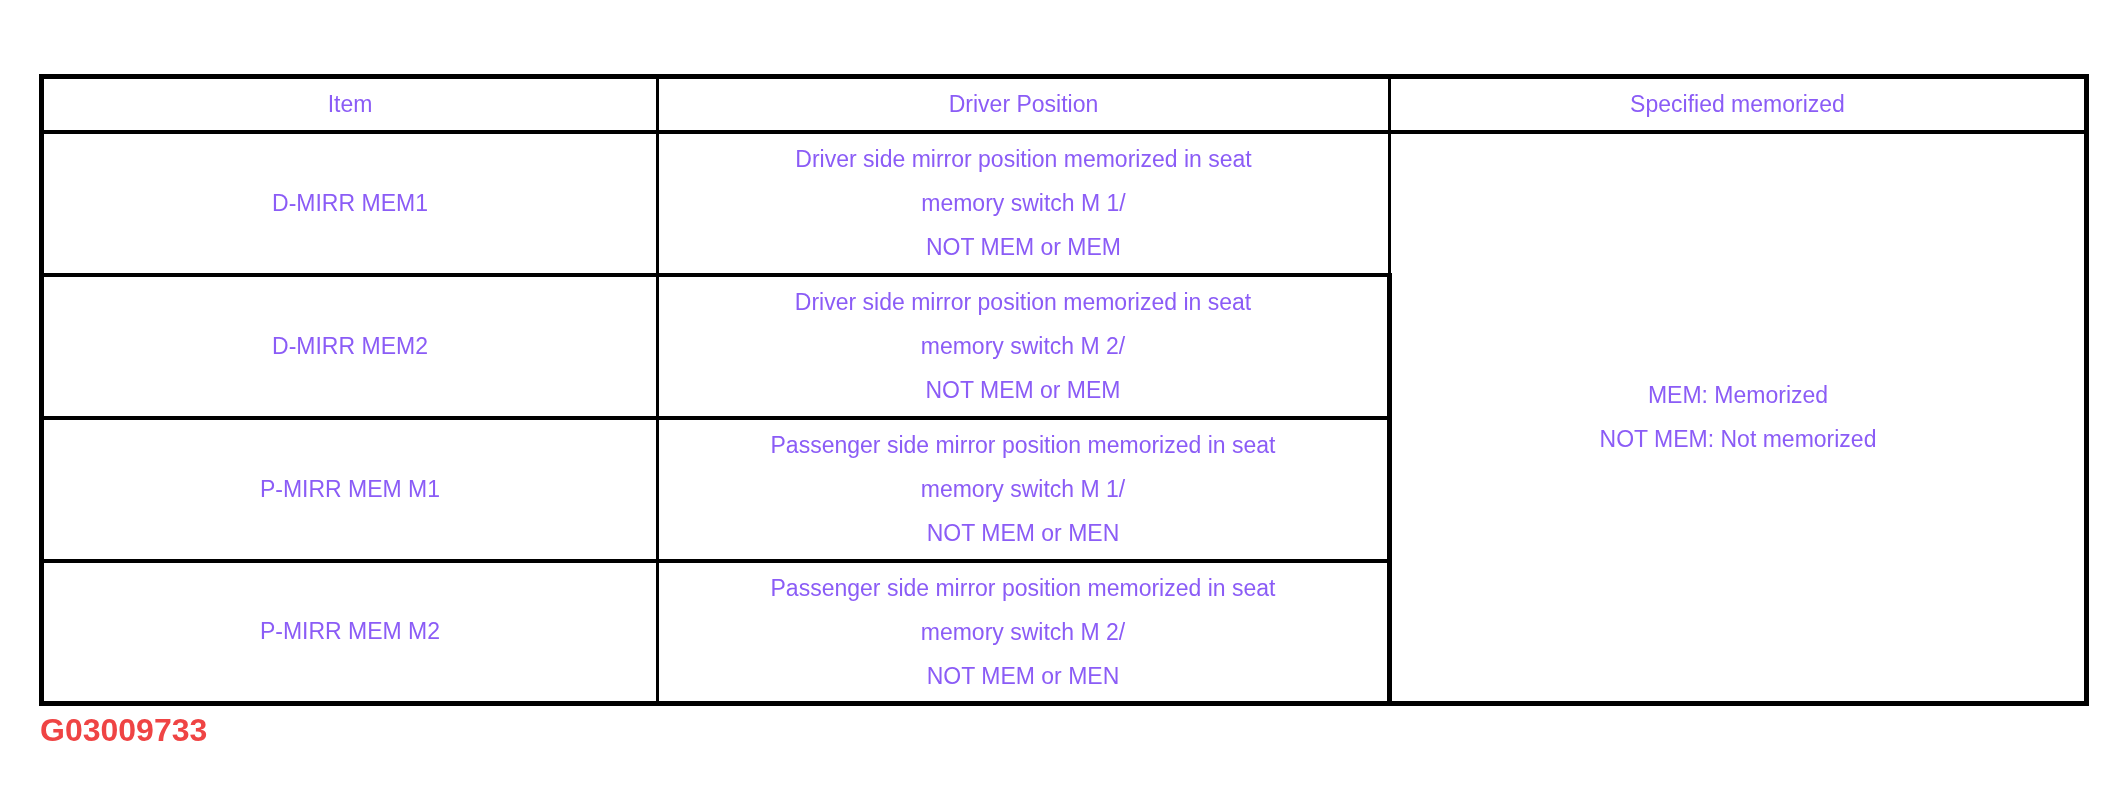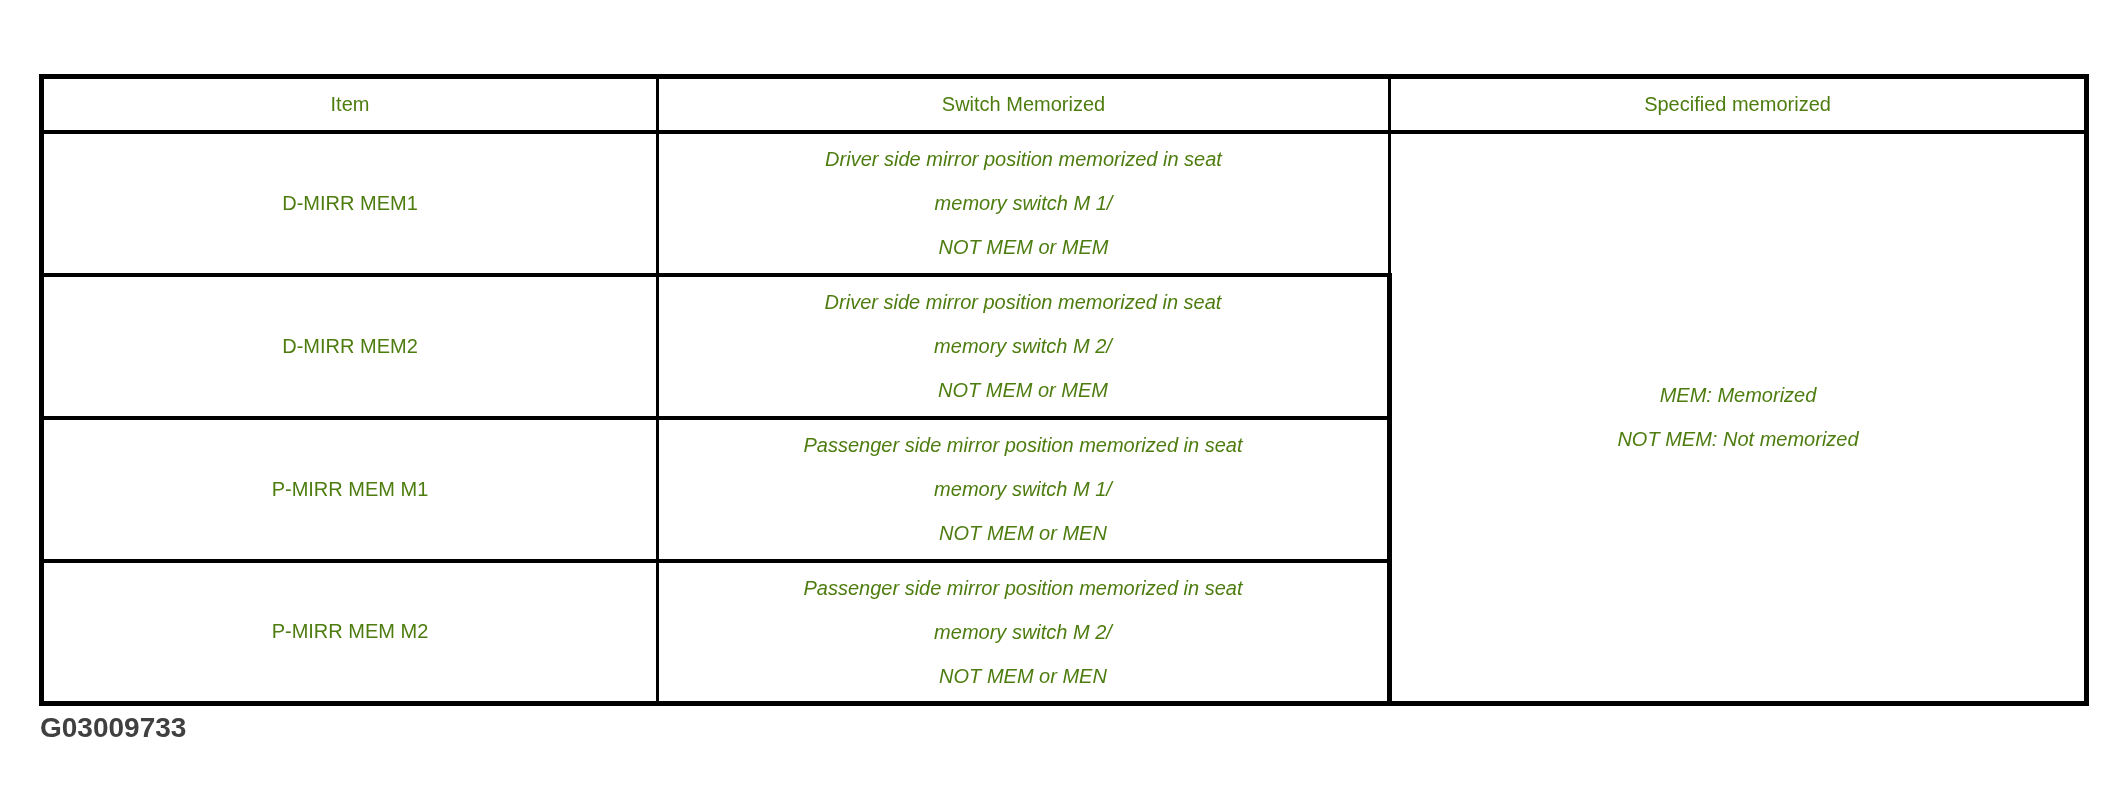--- a/index.html
+++ b/index.html
@@ -15,22 +15,22 @@
     font-family: "Liberation Sans", sans-serif;
     color: #000000;
   }
   table.spec-table {
     position: absolute;
     left: 39px;
     top: 74px;
     width: 2045px;
     border-collapse: collapse;
     table-layout: fixed;
-    font-size: 20px;
-    color: #4d7c0f;
+    font-size: 23px;
+    color: #8b5cf6;
   }
   table.spec-table col.c1 { width: 616px; }
   table.spec-table col.c2 { width: 732px; }
   table.spec-table col.c3 { width: 697px; }
 
   table.spec-table th,
   table.spec-table td {
     border: 3px solid #000000;
     border-top-width: 4px;
     border-bottom-width: 4px;
@@ -46,48 +46,47 @@
   table.spec-table tr > *:last-child  { border-right-width: 5px; }
   table.spec-table thead th { border-top-width: 5px; }
   table.spec-table tbody tr:last-child td { border-bottom-width: 5px; }
 
   table.spec-table thead tr { height: 55px; }
   table.spec-table tbody tr { height: 143px; }
 
   td.multiline {
     white-space: pre-line;
     line-height: 44px;
-    font-style: italic;
   }
 
   .figure-id {
     position: absolute;
     left: 40px;
     top: 712px;
-    font-size: 28px;
+    font-size: 32px;
     font-weight: bold;
     letter-spacing: 0px;
-    color: #404040;
+    color: #ef4444;
   }
 </style>
 </head>
 <body>
 
 <div class="page">
 
   <table class="spec-table">
     <colgroup>
       <col class="c1">
       <col class="c2">
       <col class="c3">
     </colgroup>
     <thead>
       <tr>
         <th>Item</th>
-        <th>Switch Memorized</th>
+        <th>Driver Position</th>
         <th>Specified memorized</th>
       </tr>
     </thead>
     <tbody>
       <tr>
         <td>D-MIRR MEM1</td>
         <td class="multiline">Driver side mirror position memorized in seat
 memory switch M 1/
 NOT MEM or MEM</td>
         <td class="multiline" rowspan="4">MEM: Memorized

